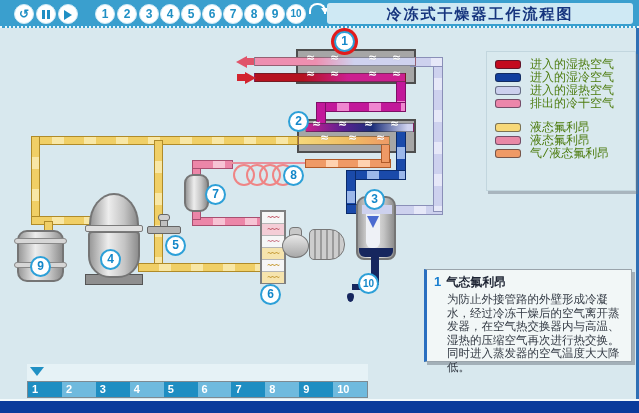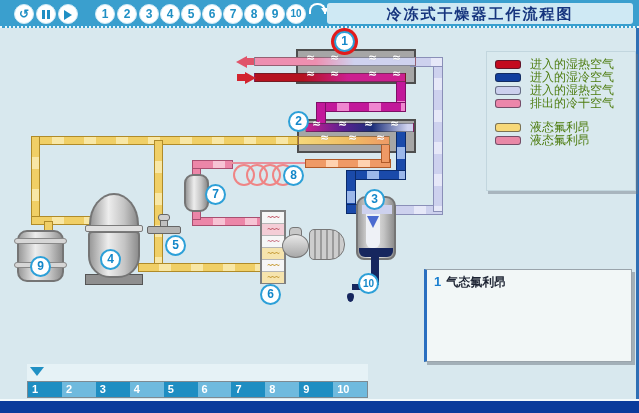--- a/index.html
+++ b/index.html
@@ -225,27 +225,32 @@
       </div>
     <div class="lgap"></div>
     <div class="lrow">
         <span class="sw" style="background: rgb(247, 216, 120);"></span>
         <span class="ltxt">液态氟利昂</span>
       </div>
     <div class="lrow">
         <span class="sw" style="background: rgb(232, 136, 166);"></span>
         <span class="ltxt">液态氟利昂</span>
       </div>
+    <div class="lrow">
+        <span class="sw" style="background: rgb(239, 154, 102);"></span>
+        <span class="ltxt">气/液态氟利昂</span>
+      </div>
   </div>
 
   <div class="infobox">
     <div class="ib-title">
       <span class="ib-num">1</span>
       <span class="ib-name">气态氟利昂</span>
     </div>
+    <div class="ib-body">为防止外接管路的外壁形成冷凝水，经过冷冻干燥后的空气离开蒸发器，在空气热交换器内与高温、湿热的压缩空气再次进行热交换。同时进入蒸发器的空气温度大大降低。</div>
   </div>
 
   <div class="ptrack"></div>
   <div class="pointer"></div>
   <div class="pbar">
     <div class="pseg">1</div>
     <div class="pseg">2</div>
     <div class="pseg">3</div>
     <div class="pseg">4</div>
     <div class="pseg">5</div>

